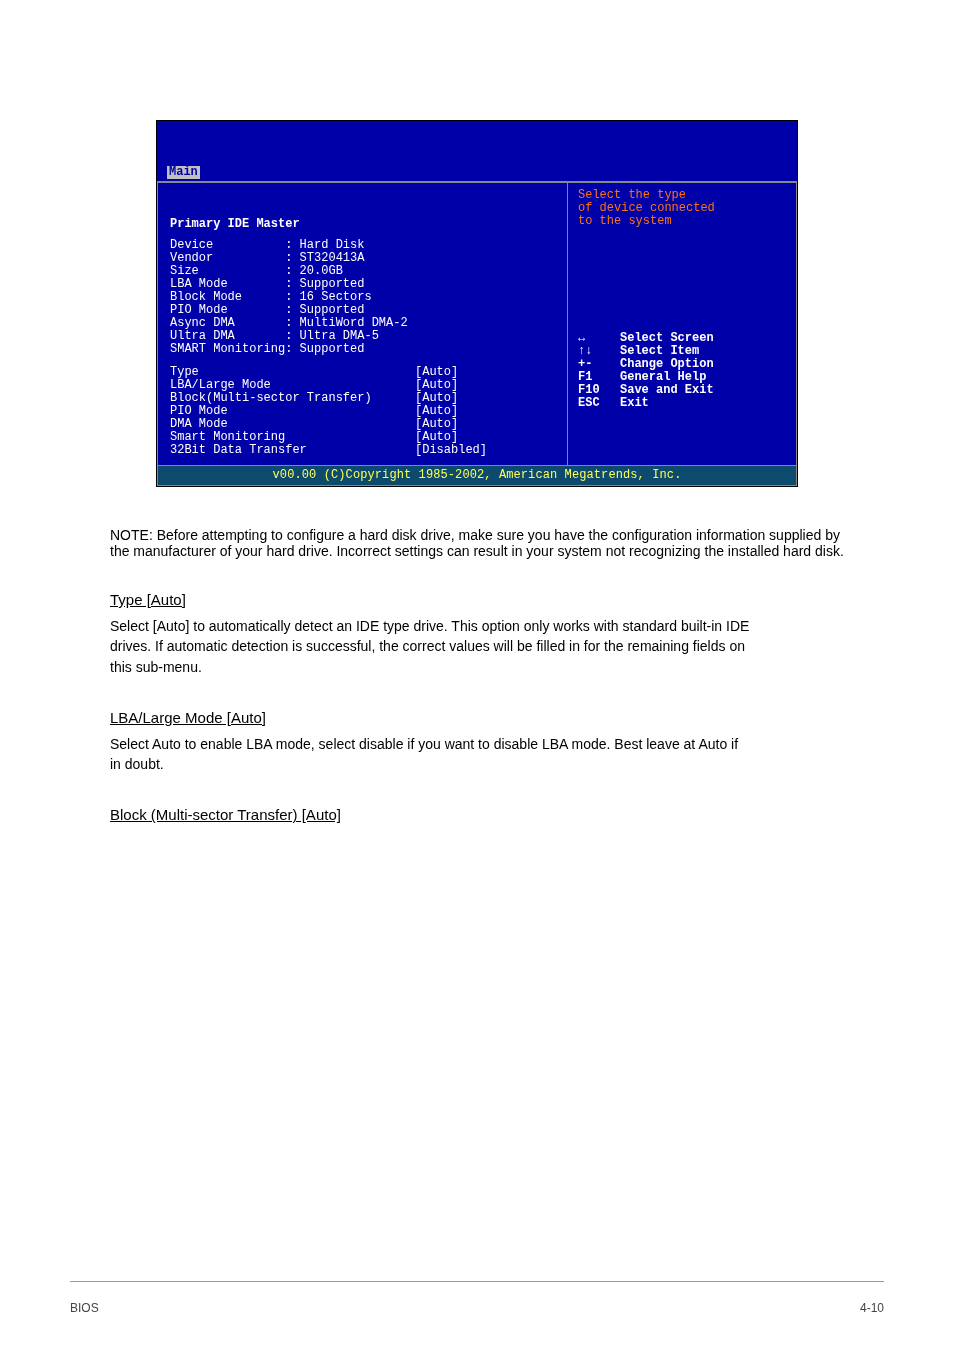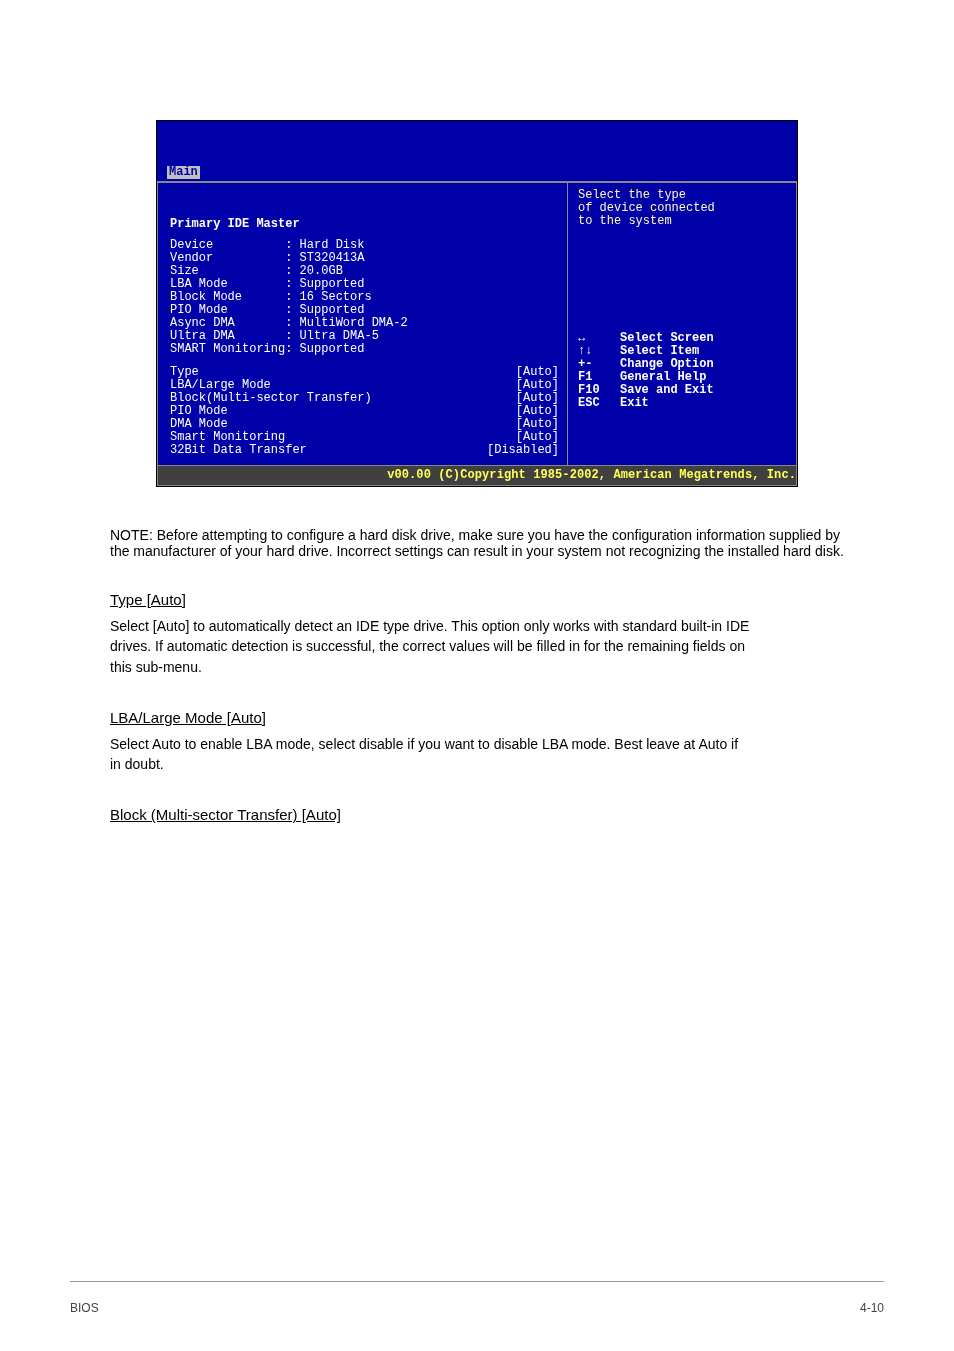--- a/index.html
+++ b/index.html
@@ -68,40 +68,39 @@
     font-weight: bold;
     color: #fff;
     margin-bottom: 8px;
     margin-top: 29px;
   }
   .bios-left .info-row {
     white-space: pre;
   }
   .opt-row {
     display: flex;
-    justify-content: space-between;
   }
   .opt-label { flex: 0 0 245px; white-space: pre; }
   .opt-value { white-space: pre; }
   .bios-right .help-top {
-    color: #fef9c3;
+    color: #f97316;
     margin-bottom: 14px;
   }
   .bios-right .nav-row {
     display: flex;
     color: #fff;
     font-weight: bold;
   }
   .bios-right .nav-key { width: 42px; }
   .bios-footer {
-    background: #404040;
+    background: #0c4a6e;
     color: #ffff55;
-    text-align: right;
+    text-align: center;
     padding: 2px 0 3px 0;
-    font-weight: bold;
+    font-weight: normal;
     border: 1px solid #888;
     border-top: none;
     letter-spacing: .1px;
   }
   .spacer { height: 10px; }
   .section-heading {
     font-family: Arial, Helvetica, sans-serif;
     font-size: 15px;
     font-weight: normal;
     text-decoration: underline;

